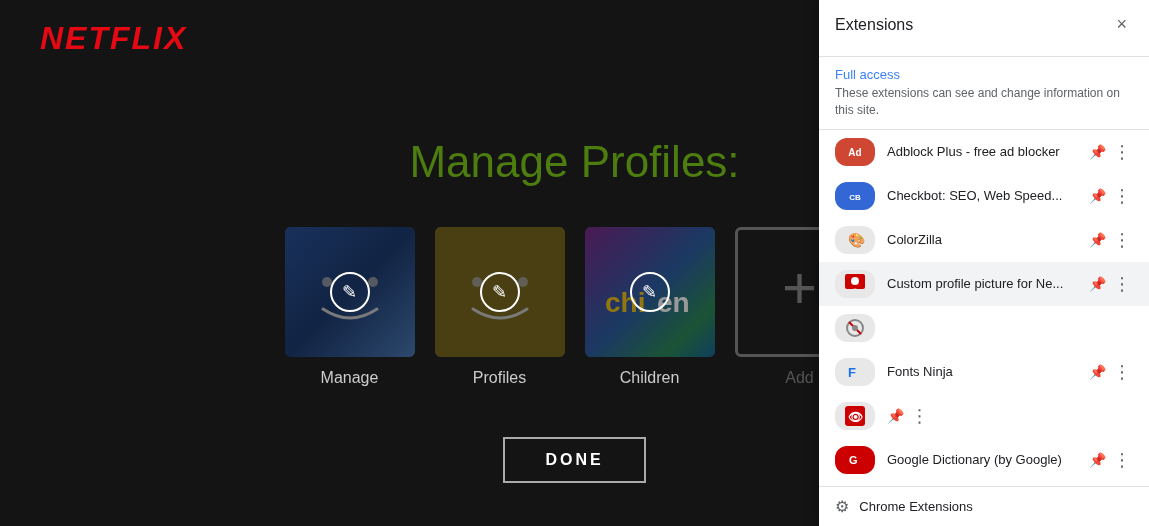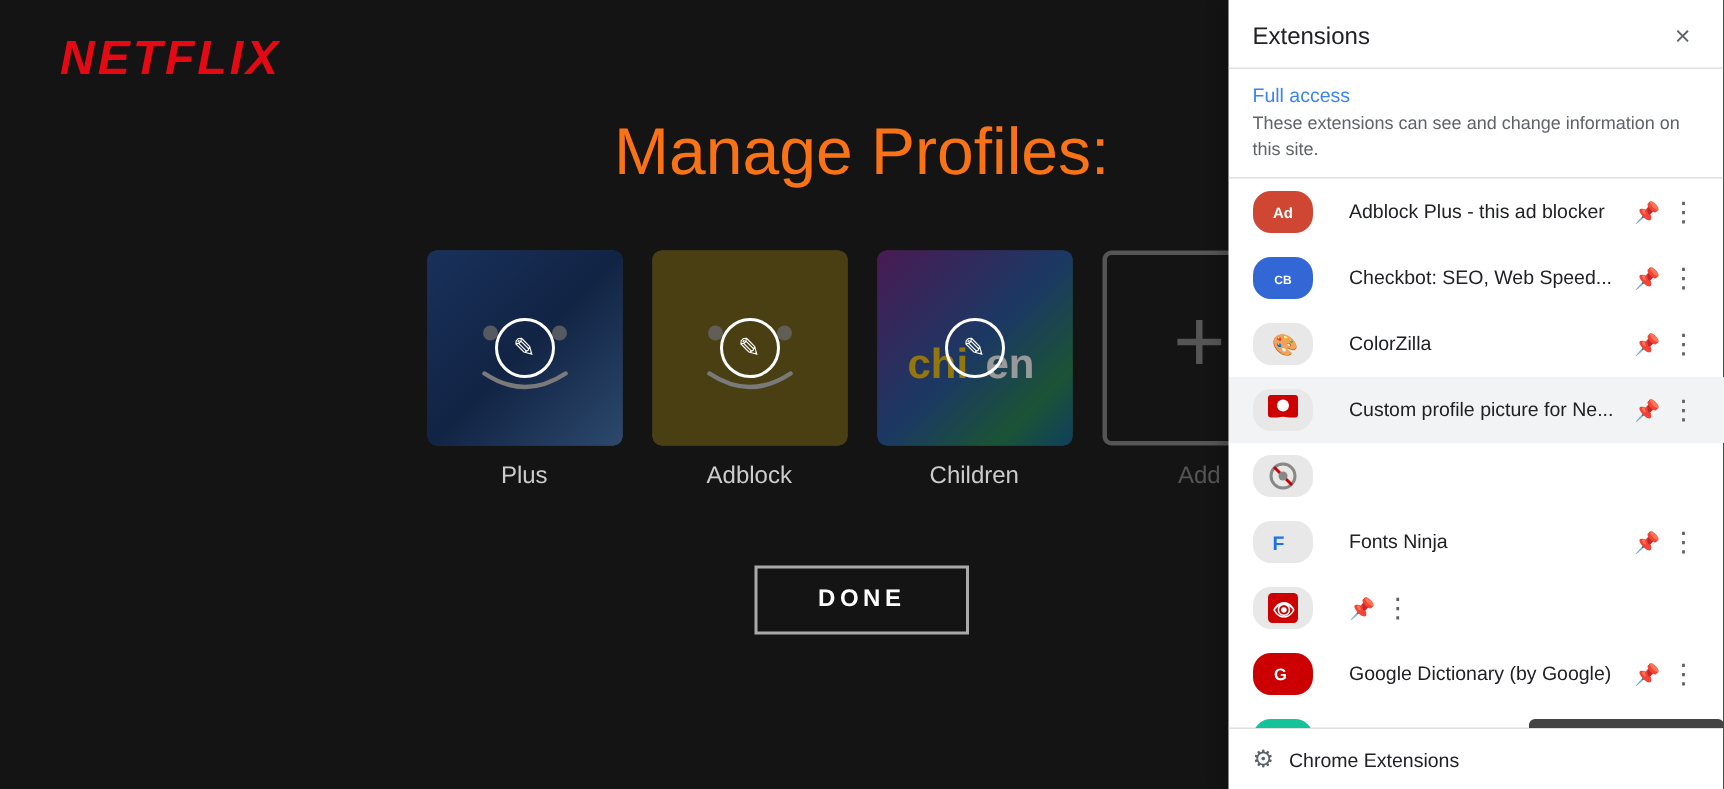--- a/index.html
+++ b/index.html
@@ -29,23 +29,24 @@
 
     .netflix-logo {
       color: #E50914;
       font-size: 32px;
       font-weight: 900;
       letter-spacing: 2px;
       font-style: italic;
     }
 
     .manage-profiles-title {
-      color: #f97316;
+      color: #4d7c0f;
       font-size: 44px;
       font-weight: 400;
+      margin-top: 60px;
       margin-bottom: 40px;
     }
 
     .profiles-row {
       display: flex;
       gap: 20px;
       align-items: flex-start;
     }
 
     .profile-item {
@@ -161,21 +162,21 @@
       box-shadow: -2px 0 12px rgba(0,0,0,0.3);
       display: flex;
       flex-direction: column;
       overflow: hidden;
     }
 
     .ext-header {
       display: flex;
       align-items: center;
       justify-content: space-between;
-      padding: 12px 16px 8px 16px;
+      padding: 12px 16px 19px 16px;
       border-bottom: 1px solid #e0e0e0;
     }
 
     .ext-title {
       font-size: 16px;
       font-weight: 400;
       color: #202124;
     }
 
     .ext-close-btn {
@@ -220,21 +221,21 @@
     }
 
     .ext-item.highlighted {
       background: #f1f3f4;
     }
 
     .ext-icon {
       width: 40px;
       height: 28px;
       border-radius: 12px;
-      margin-right: 24px;
+      margin-right: 12px;
       flex-shrink: 0;
       display: flex;
       align-items: center;
       justify-content: center;
       font-size: 16px;
     }
 
     .ext-name {
       flex: 1;
       font-size: 13px;
@@ -353,35 +354,35 @@
       <div class="profile-avatar avatar-palak">
         <svg class="smiley-svg" viewBox="0 0 130 130" xmlns="http://www.w3.org/2000/svg">
           <circle cx="42" cy="55" r="5" fill="#aaa" opacity="0.8"></circle>
           <circle cx="88" cy="55" r="5" fill="#aaa" opacity="0.8"></circle>
           <path d="M 38 82 Q 65 100 92 82" stroke="#ccc" stroke-width="3" fill="none" stroke-linecap="round"></path>
         </svg>
         <div class="edit-overlay">
           <div class="edit-circle">✎</div>
         </div>
       </div>
-      <div class="profile-name">Plus</div>
+      <div class="profile-name">Manage</div>
     </div>
 
     <div class="profile-item">
       <div class="profile-avatar avatar-husband">
         <svg class="smiley-svg" viewBox="0 0 130 130" xmlns="http://www.w3.org/2000/svg">
           <circle cx="42" cy="55" r="5" fill="#aaa" opacity="0.8"></circle>
           <circle cx="88" cy="55" r="5" fill="#aaa" opacity="0.8"></circle>
           <path d="M 38 82 Q 65 100 92 82" stroke="#ccc" stroke-width="3" fill="none" stroke-linecap="round"></path>
         </svg>
         <div class="edit-overlay">
           <div class="edit-circle">✎</div>
         </div>
       </div>
-      <div class="profile-name">Adblock</div>
+      <div class="profile-name">Profiles</div>
     </div>
 
     <div class="profile-item">
       <div class="profile-avatar avatar-children">
         <svg class="smiley-svg" viewBox="0 0 130 130" xmlns="http://www.w3.org/2000/svg">
           <text x="20" y="85" font-size="28" fill="#f5c518" font-weight="bold" font-family="Arial">chi</text>
           <text x="72" y="85" font-size="28" fill="#fff" font-weight="bold" font-family="Arial">en</text>
         </svg>
         <div class="edit-overlay">
           <div class="edit-circle">✎</div>
@@ -414,21 +415,21 @@
 
   <div class="ext-list">
 
     <div class="ext-item">
       <div class="ext-icon icon-adblock">
         <svg width="20" height="20" viewBox="0 0 20 20">
             <circle cx="10" cy="10" r="9" fill="#cf4733"></circle>
             <text x="10" y="14" text-anchor="middle" fill="white" font-size="10" font-weight="bold">Ad</text>
           </svg>
       </div>
-      <span class="ext-name">Adblock Plus - this ad blocker</span>
+      <span class="ext-name">Adblock Plus - free ad blocker</span>
       <span class="ext-pin">📌</span>
       <span class="ext-menu">⋮</span>
     </div>
 
     <div class="ext-item">
       <div class="ext-icon icon-checkbot">
         <svg width="20" height="20" viewBox="0 0 20 20">
             <rect width="20" height="20" rx="3" fill="#3367d6"></rect>
             <text x="10" y="14" text-anchor="middle" fill="white" font-size="8" font-weight="bold">CB</text>
           </svg>

